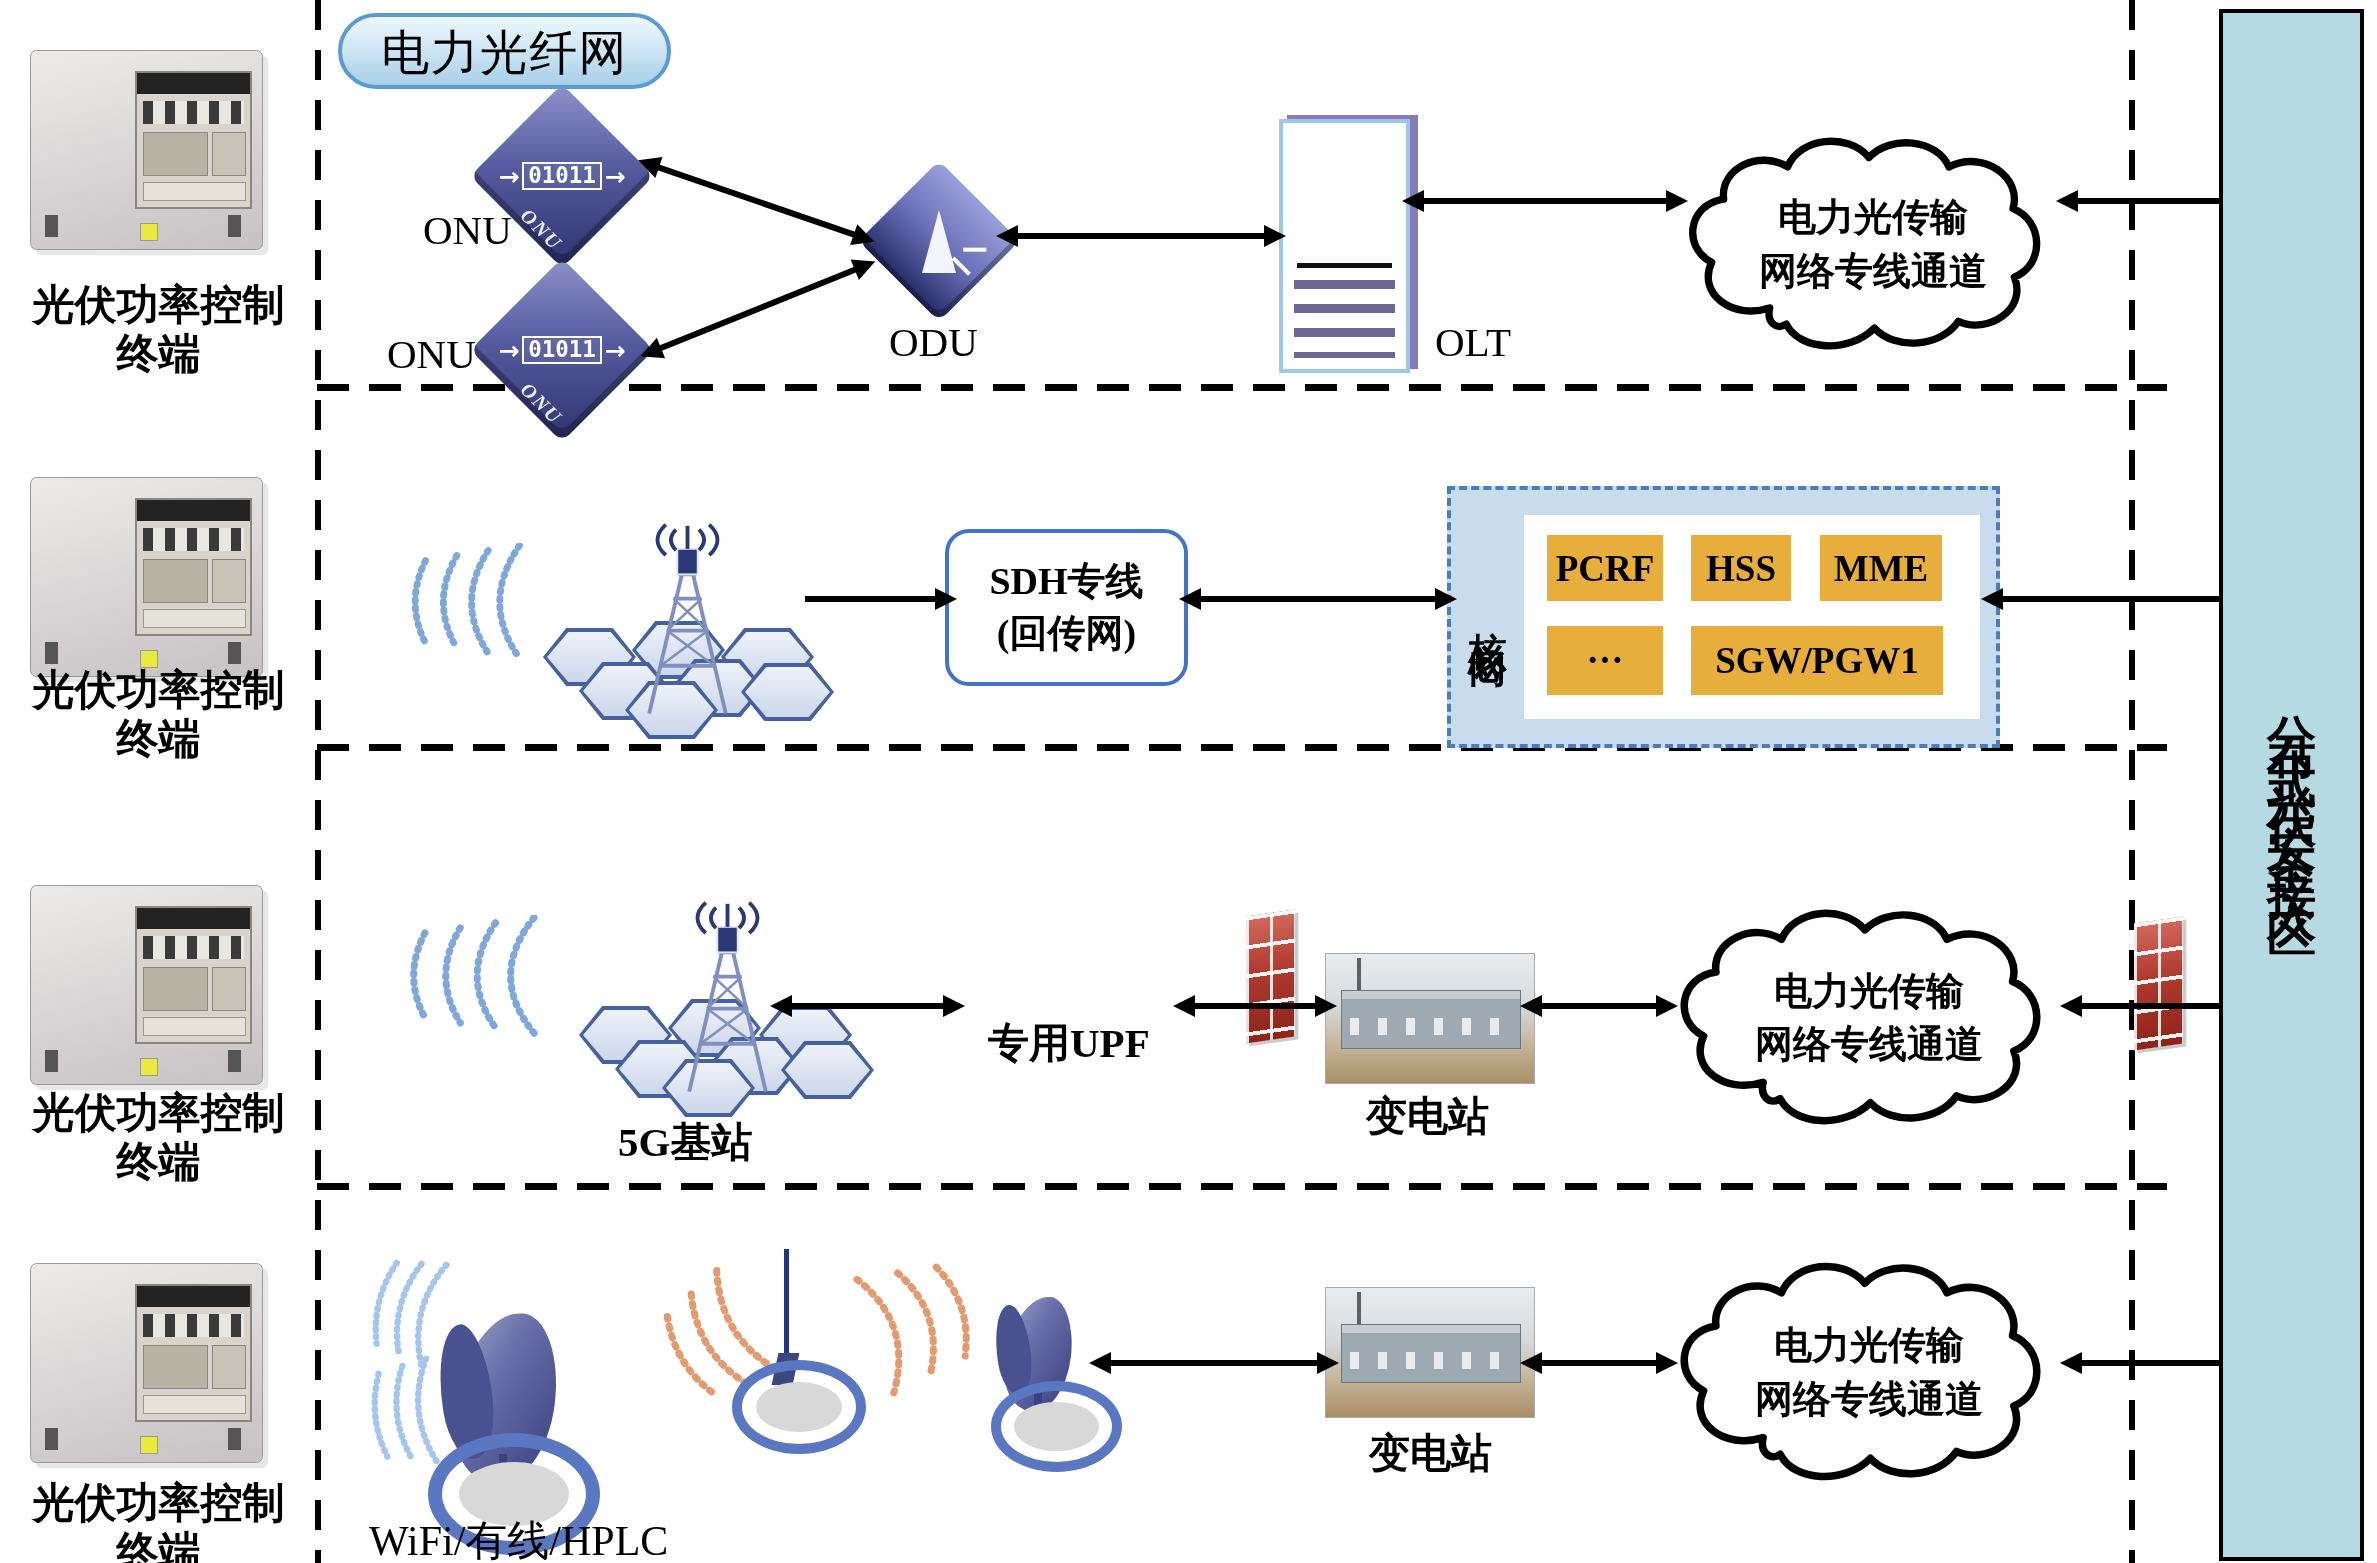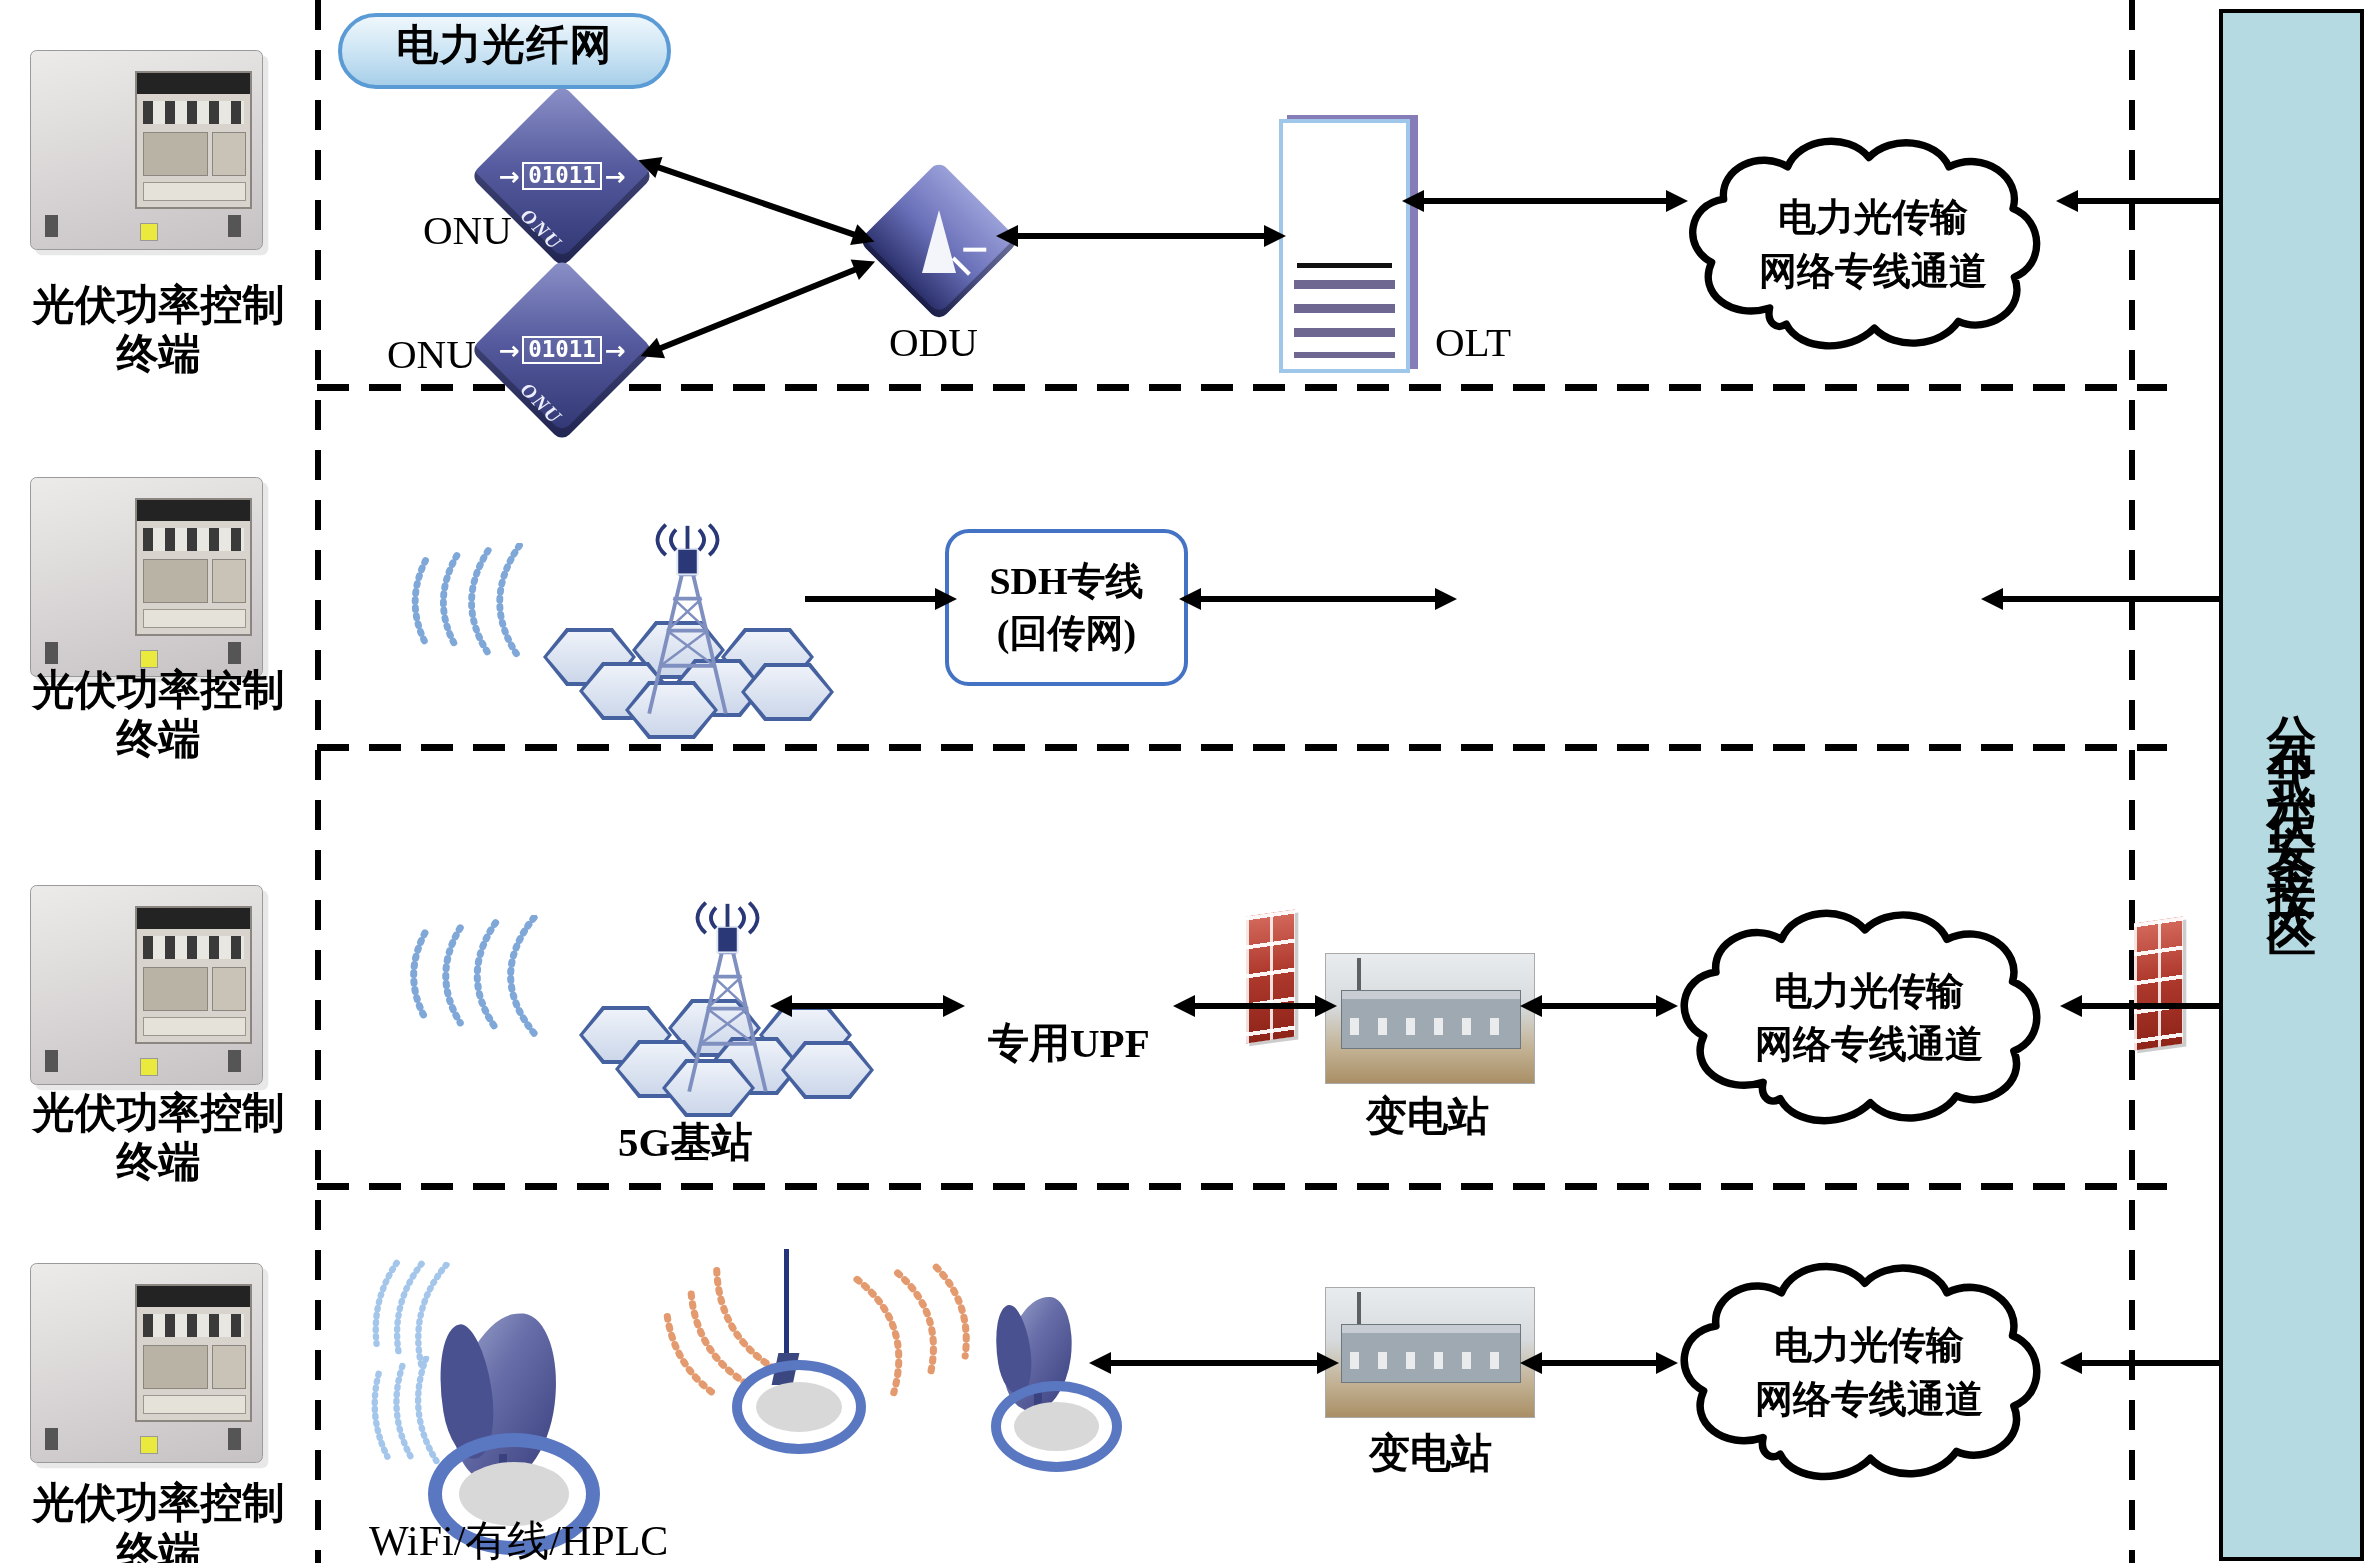--- a/index.html
+++ b/index.html
@@ -6,24 +6,24 @@
   .canvas{position:relative;width:2377px;height:1563px;background:#fff;overflow:hidden;
           font-family:"Liberation Serif","DejaVu Serif",serif;color:#000}
 
   
   .vline{position:absolute;top:0;width:6px;height:1563px;
          background:repeating-linear-gradient(to bottom,#000 0 30px,transparent 30px 50px)}
   .hline{position:absolute;height:6.6px;
          background:repeating-linear-gradient(to right,#000 0 32px,transparent 32px 52px)}
 
   
-  .title-box{position:absolute;display:flex;align-items:flex-start;justify-content:center;
+  .title-box{position:absolute;display:flex;align-items:flex-end;justify-content:center;
              border:4.6px solid #5b9bd5;border-radius:38px;
              background:linear-gradient(180deg,#eef7fc 0%,#cde5f4 50%,#a7cfe9 100%);
-             font-size:42px;font-weight:700;letter-spacing:1.3px}
+             font-size:48px;font-weight:400;letter-spacing:1.3px}
 
   
   .term{position:absolute;width:231px;height:198px;border:1.3px solid #9a9a9a;border-radius:6.6px;
         background:linear-gradient(165deg,#edebea 0%,#d8d4d5 55%,#c6c2c3 100%);
         box-shadow:5.3px 5.3px 0 rgba(130,130,130,.18)}
   .term .panel{position:absolute;left:45%;top:10%;width:49%;height:68%;background:#d8d3cc;border:2px solid #8b867f}
   .term .strip{position:absolute;left:0;top:0;width:100%;height:16%;background:#232323}
   .term .keys{position:absolute;left:5%;top:21%;width:90%;height:17%;
               background:repeating-linear-gradient(to right,#3a3a3a 0 10px,#e9e7e1 10px 22px)}
   .term .lcd{position:absolute;left:5%;top:44%;width:56%;height:31%;background:#b8b3a5;border:1.3px solid #8b867f}
@@ -301,20 +301,30 @@
           <path d="M154 4 Q180 28 154 52"></path>
       </g>
     </svg>
   </div>
 
   <div class="wbox" style="left:945px;top:529px;width:235px;height:149px;border-radius:24px">
     <div>SDH专线</div>
     <div>(回传网)</div>
   </div>
 
+  <div class="core" style="left:1447px;top:486px;width:545px;height:254px">
+    <div class="core-label">核心网</div>
+    <div class="core-inner">
+      <div class="ob" style="left:23px;top:20px;width:116px;height:66px">PCRF</div>
+      <div class="ob" style="left:167px;top:20px;width:100px;height:66px">HSS</div>
+      <div class="ob" style="left:296px;top:20px;width:122px;height:66px">MME</div>
+      <div class="ob" style="left:23px;top:111px;width:116px;height:69px">···</div>
+      <div class="ob" style="left:167px;top:111px;width:252px;height:69px">SGW/PGW1</div>
+    </div>
+  </div>
 
   <div class="arr" style="left:805px;top:596px;width:132px"></div>
   <div class="arr dbl" style="left:1199px;top:596px;width:238px"></div>
   <div class="arr dbl" style="left:2001px;top:596px;width:243px"></div>
 
 
   <div class="wave" style="left:387px;top:915px;width:185px;height:122px">
     <svg viewBox="0 0 280 190" width="185" height="122">
       <g fill="none" stroke="#7fa8d9" stroke-width="11" stroke-dasharray="3 10" stroke-linecap="round">
         <path d="M55 28 Q20 95 55 160"></path>

